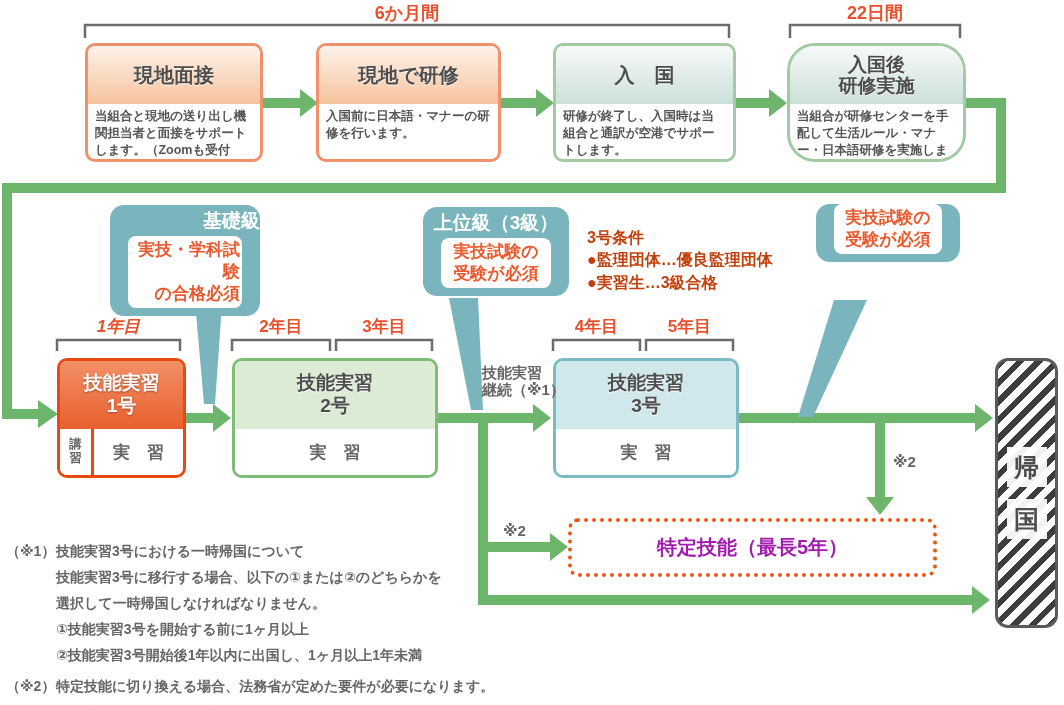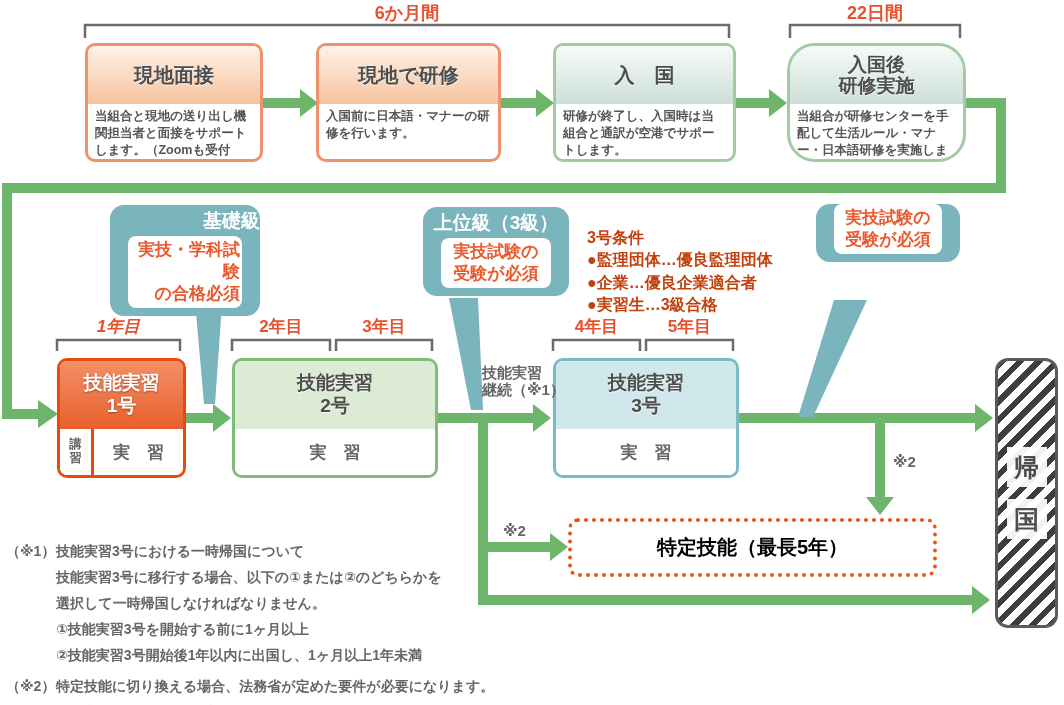--- a/index.html
+++ b/index.html
@@ -44,21 +44,21 @@
   .callout .cb{background:#fff;border-radius:8px;margin:0 18px;padding:3px 2px;
                color:#e85a2e;font-weight:bold;font-size:17px;line-height:1.3;}
 
   .cond{color:#c2410c;font-weight:bold;font-size:16px;line-height:1.4;}
   .cond .cth{margin-bottom:0;}
 
   .glabel{color:#666;font-weight:bold;font-size:15px;line-height:1.16;white-space:pre-line;}
 
   
   .tokutei{border:4px dotted #ea5514;border-radius:10px;display:flex;align-items:center;justify-content:center;}
-  .tokutei span{background:#fff;padding:1px 10px;color:#000000;font-weight:bold;font-size:20px;}
+  .tokutei span{background:#fff;padding:1px 10px;color:#a21caf;font-weight:bold;font-size:20px;}
 
   
   .kikoku{border:3px solid #5a5a5a;border-radius:13px;
           background:repeating-linear-gradient(135deg,#3d3d3d 0 6px,#ffffff 6px 13px);
           display:flex;flex-direction:column;align-items:center;justify-content:center;gap:12px;}
   .kchip{width:40px;height:40px;background:rgba(255,255,255,.93);display:flex;align-items:center;justify-content:center;
          color:#4d4d4d;font-weight:bold;font-size:25px;}
 
   
   .fnote{display:grid;grid-template-columns:50px 1fr;color:#666;font-weight:bold;font-size:14px;line-height:26px;}
@@ -139,21 +139,20 @@
   <div class="abs callout" style="left:816px;top:204px;width:144px;">
     <div class="cb">
       <div>実技試験の</div>
       <div>受験が必須</div>
     </div>
   </div>
 
   <div class="abs cond" style="left:587px;top:227px;width:200px;">
     <div class="cth">3号条件</div>
     <div>●監理団体…優良監理団体</div>
-    <div>●企業…優良企業適合者</div>
     <div>●実習生…3級合格</div>
   </div>
 
   <div class="abs year" style="left:57px;top:315px;width:123px;font-style:italic;">1年目</div>
   <div class="abs year" style="left:232px;top:315px;width:98px;">2年目</div>
   <div class="abs year" style="left:336px;top:315px;width:96px;">3年目</div>
   <div class="abs year" style="left:553px;top:315px;width:87px;">4年目</div>
   <div class="abs year" style="left:646px;top:315px;width:87px;">5年目</div>
 
   <div class="abs sbox s1" style="left:57px;top:358px;width:123px;height:114px;">

